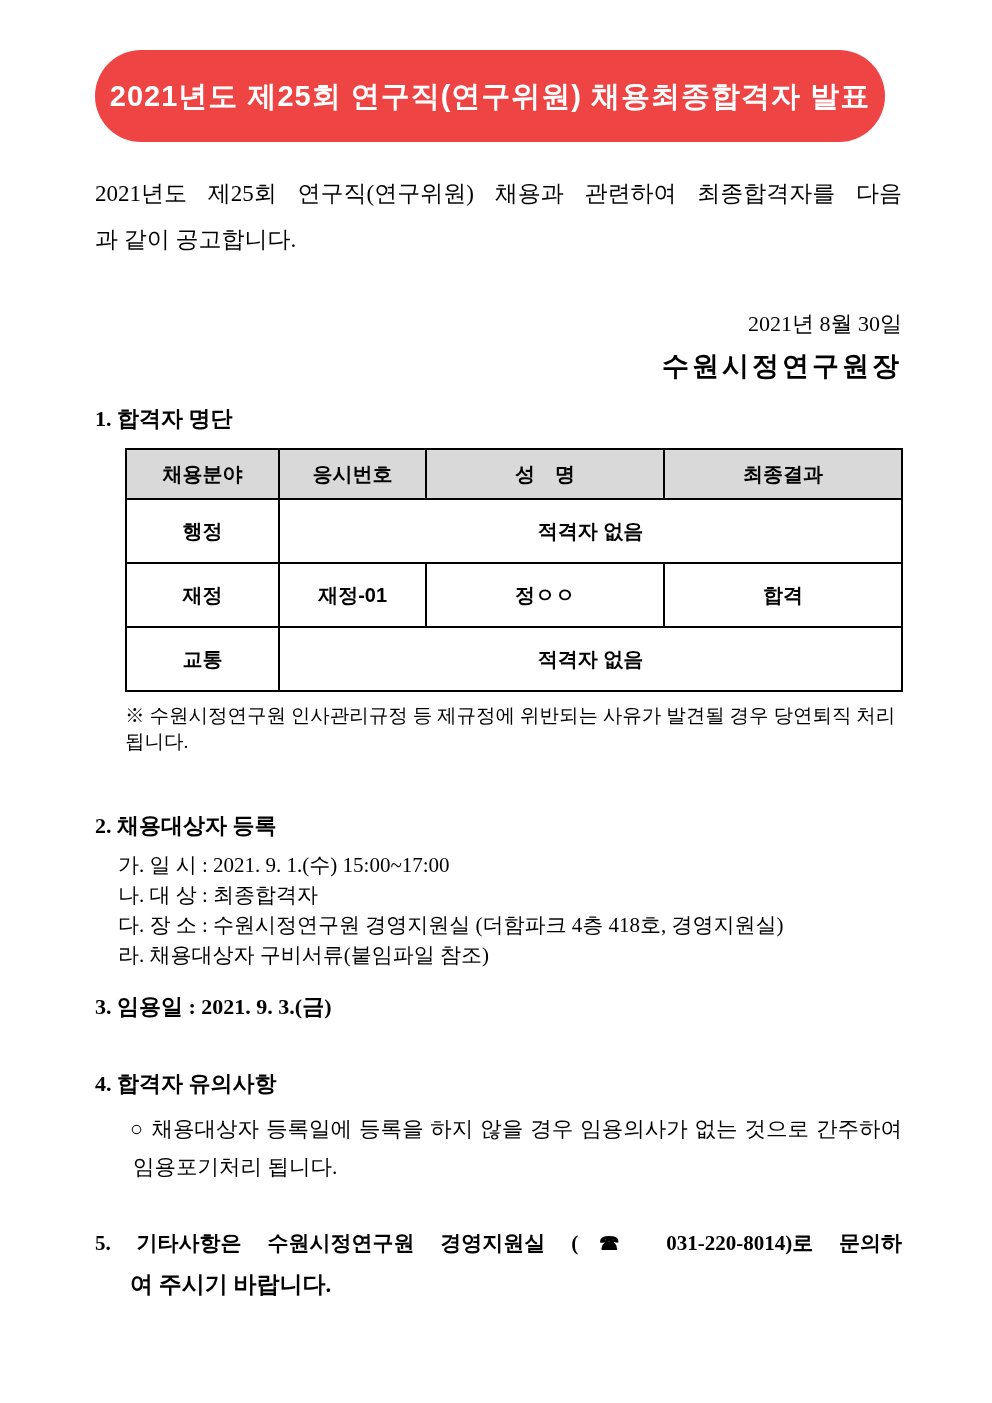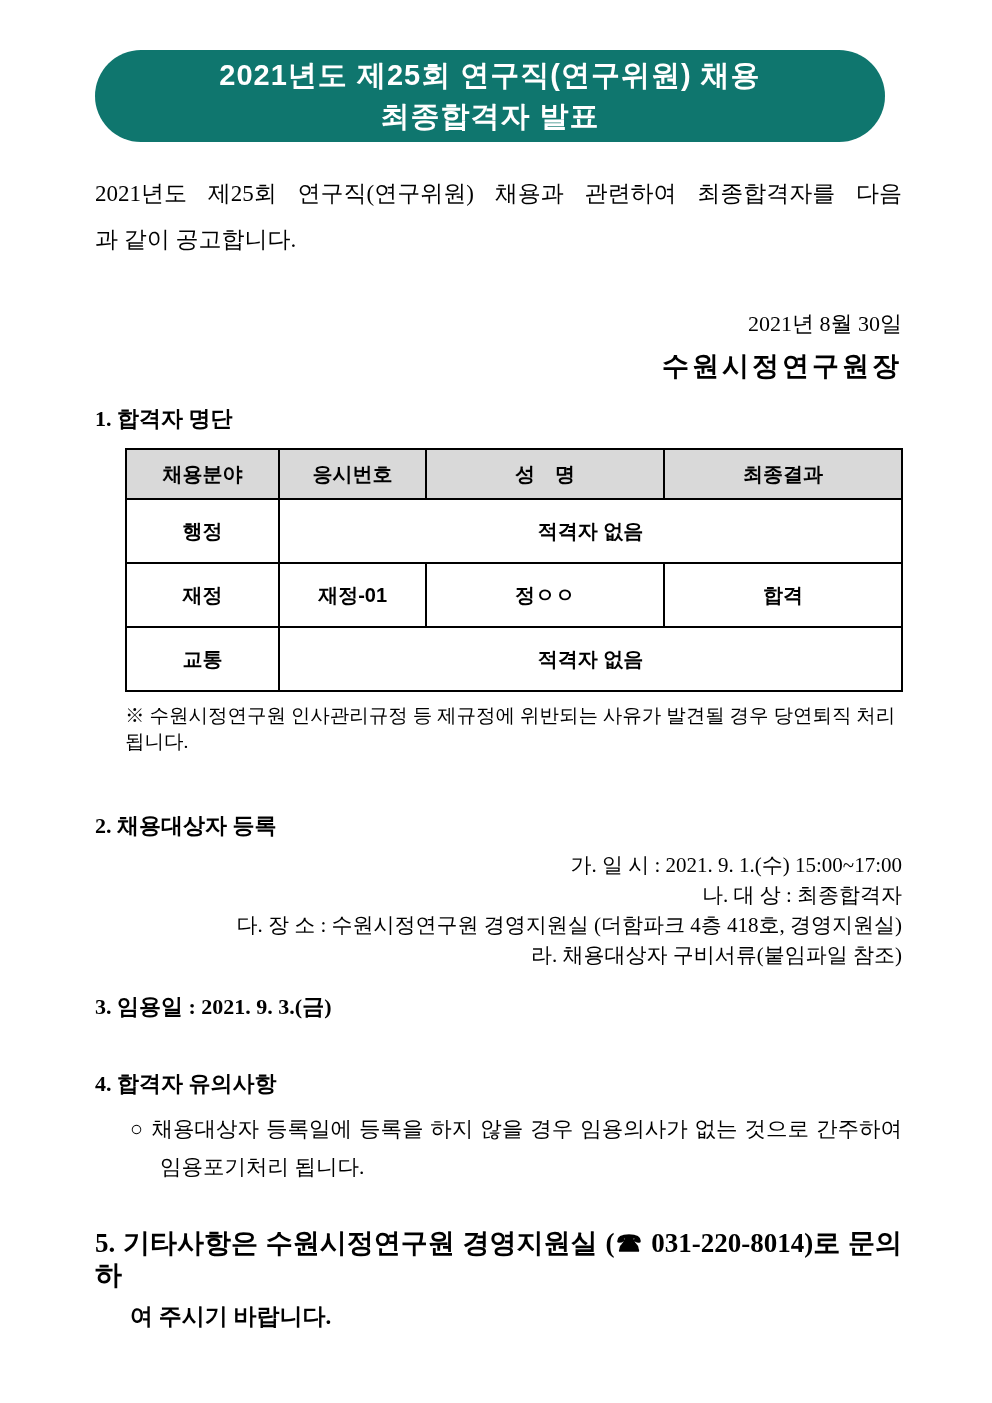--- a/index.html
+++ b/index.html
@@ -5,23 +5,23 @@
   html,body { margin:0; padding:0; }
   body {
     width:992px; height:1403px; background:#ffffff; color:#000000;
     font-family:"Liberation Serif","DejaVu Serif",serif;
     -webkit-font-smoothing:antialiased;
   }
   .page { position:relative; width:992px; height:1403px; overflow:hidden; background:#fff; }
   .content { padding-left:95px; padding-right:90px; }
 
   .banner {
-    margin-top:50px; width:790px; height:92px; background:#0f766e;
+    margin-top:50px; width:790px; height:92px; background:#ef4444;
     border-radius:46px; color:#fff;
-    display:flex; flex-direction:column; justify-content:center; align-items:center;
+    display:flex; flex-direction:row; justify-content:center; align-items:center;
     font-family:"Liberation Sans","DejaVu Sans",sans-serif;
     font-weight:bold; font-size:29px; line-height:41px; letter-spacing:1px;
   }
 
   .intro { margin-top:29px; width:807px; font-size:23px; line-height:46px; }
   .just { text-align:justify; text-align-last:justify; }
 
   .dateline { margin-top:46px; width:807px; text-align:right; font-size:22px; line-height:30px; }
   .signer   { margin-top:9px;  width:807px; text-align:right; font-size:27px; line-height:36px;
               font-weight:600; letter-spacing:3px; }
@@ -35,31 +35,31 @@
   }
   table.results th, table.results td {
     border:2px solid #000; text-align:center; vertical-align:middle; padding:8px;
   }
   table.results th { background:#d9d9d9; height:32px; font-size:20px; font-weight:700; white-space:pre; }
   table.results td { height:46px; font-size:20px; font-weight:600; }
 
   .table-note { margin:11px 0 0 30px; font-size:19.5px; line-height:26px; }
 
   .h2 { margin-top:56px; }
-  .sec2-items { margin:9px 0 0 23px; font-size:21px; line-height:30px;text-align:right; }
+  .sec2-items { margin:9px 0 0 23px; font-size:21px; line-height:30px; }
   .sec2-items div { white-space:pre-wrap; }
 
   .h3 { margin-top:22px; }
   .sec3-note { margin:4px 0 0 27px; font-size:20px; line-height:28px; }
 
   .h4 { margin-top:47px; }
   .sec4-b1 { margin:15px 0 0 35px; width:772px; font-size:21.5px; line-height:30px; }
-  .sec4-b2 { margin:8px 0 0 65px; font-size:21.5px; line-height:30px; }
+  .sec4-b2 { margin:8px 0 0 38px; font-size:21.5px; line-height:30px; }
 
-  .sec5-l1 { margin-top:45px; width:807px; font-size:27px; font-weight:bold; line-height:32px; }
+  .sec5-l1 { margin-top:45px; width:807px; font-size:21px; font-weight:bold; line-height:32px; }
   .sec5-l2 { margin:10px 0 0 35px; font-size:23px; font-weight:bold; line-height:32px; }
 </style>
 </head>
 <body>
 
 <div class="page">
   <div class="content">
 
     <div class="banner">
       <div>2021년도 제25회 연구직(연구위원) 채용</div>

